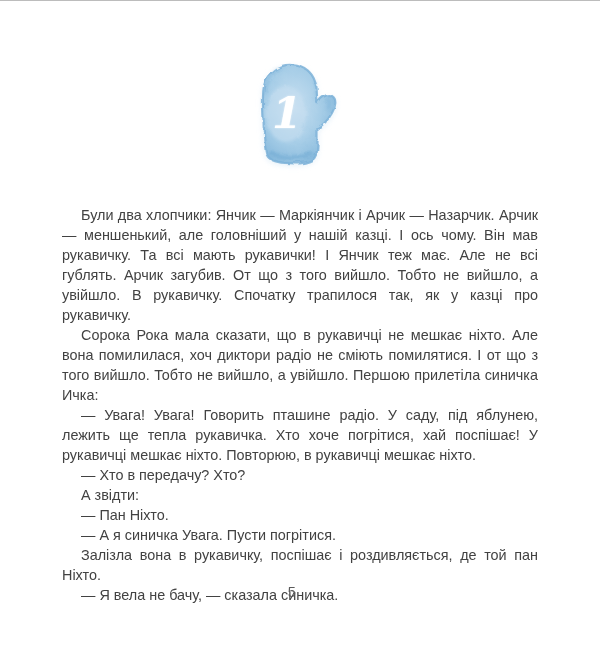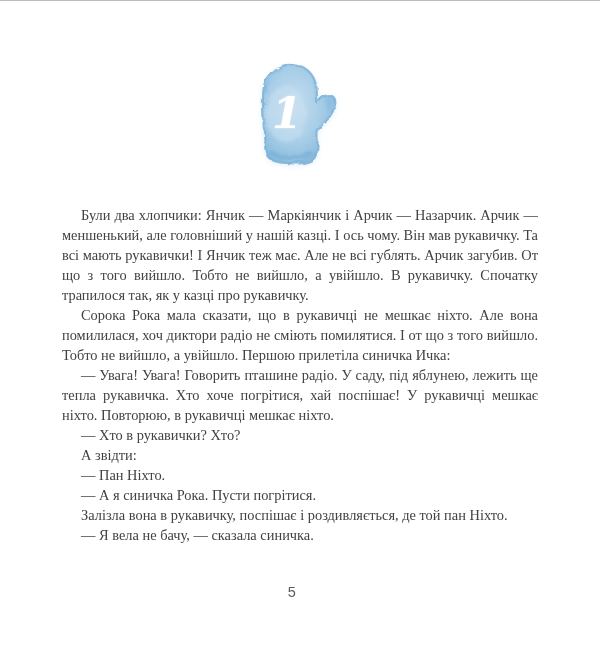--- a/index.html
+++ b/index.html
@@ -15,21 +15,21 @@
     position:absolute; left:-9px; top:40px; width:96px; text-align:center;
     font-family:"DejaVu Serif", serif; font-style:italic; font-weight:700;
     font-size:43px; line-height:1; color:#ffffff;
     text-shadow:0 0 2px rgba(255,255,255,0.7);
   }
   .story {
     position:absolute; left:62px; top:205px; width:476px;
     font-size:14.4px; line-height:20px; color:#424242;
     text-align:justify;
   }
-  .para { text-indent:19px; hyphens:manual;font-family:Liberation Serif, serif; -webkit-hyphens:manual; }
+  .para { text-indent:19px; hyphens:manual; -webkit-hyphens:manual; }
   .pageno {
     position:absolute; left:0; top:584px; width:584px; text-align:center;
     font-size:14.5px; color:#5a5a5a; letter-spacing:0.3px;
   }
 </style>
 </head>
 <body>
 
 <div class="page">
 
@@ -67,23 +67,23 @@
         <path d="M 78 46 Q 83 49 80 57" stroke="#7cb2d8" stroke-width="2.5" fill="none" opacity="0.5" filter="url(#soft2)"></path>
       </g>
     </svg>
     <span class="chapter-num">1</span>
   </div>
 
   <div class="story">
       <p class="para">Були два хлопчики: Янчик — Маркіянчик і Арчик — Назарчик. Ар­чик — меншенький, але головніший у нашій казці. І ось чому. Він мав рукавичку. Та всі мають рукавички! І Янчик теж має. Але не всі гублять. Арчик загубив. От що з того вийшло. Тобто не вийшло, а увійшло. В рукавичку. Спочатку трапилося так, як у казці про рукавичку.</p>
       <p class="para">Сорока Рока мала сказати, що в рукавичці не мешкає ніхто. Але вона помилилася, хоч диктори радіо не сміють помилятися. І от що з того вийшло. Тобто не вийшло, а увійшло. Першою прилетіла синичка Ичка:</p>
       <p class="para">— Увага! Увага! Говорить пташине радіо. У саду, під яблунею, лежить ще тепла рукавичка. Хто хоче погрітися, хай поспішає! У рукавичці мешкає ніхто. Повторюю, в рукавичці мешкає ніхто.</p>
-      <p class="para">— Хто в рукавички? Хто?</p>
+      <p class="para">— Хто в передачу? Хто?</p>
       <p class="para">А звідти:</p>
       <p class="para">— Пан Ніхто.</p>
-      <p class="para">— А я синичка Рока. Пусти погрітися.</p>
+      <p class="para">— А я синичка Увага. Пусти погрітися.</p>
       <p class="para">Залізла вона в рукавичку, поспішає і роздивляється, де той пан Ніхто.</p>
       <p class="para">— Я вела не бачу, — сказала синичка.</p>
     </div>
 
   <div class="pageno">5</div>
 
 </div>
 
 </body></html>

